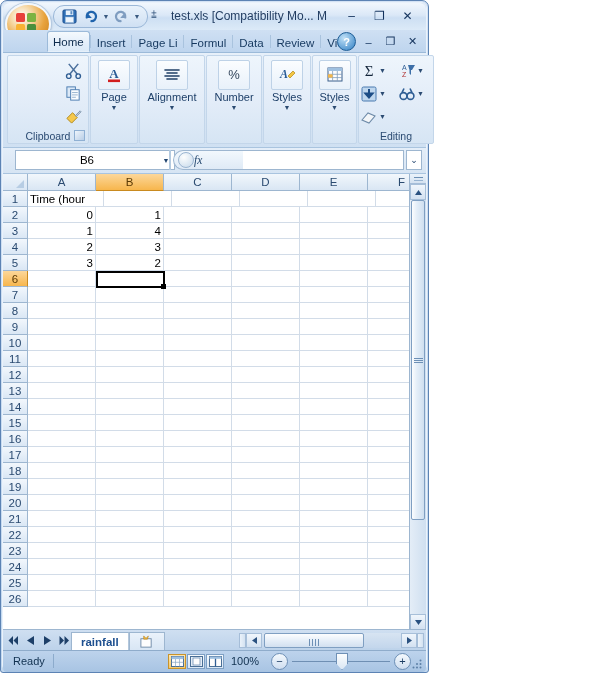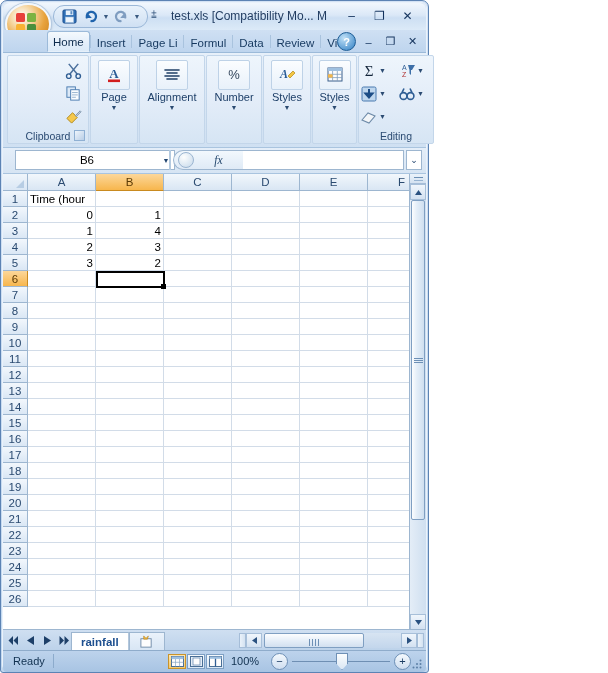--- a/index.html
+++ b/index.html
@@ -90,21 +90,21 @@
   .namebox{position:absolute;left:12px;top:2px;width:160px;height:20px;background:#fff;
         border:1px solid #9db6d0;box-sizing:border-box;display:flex;align-items:center;}
   .namebox-txt{flex:1;text-align:center;font-size:11.5px;color:#000;}
   .namebox-car{width:16px;font-size:7px;color:#22456f;text-align:center;cursor:pointer;}
   .fsep{position:absolute;left:166px;top:2px;width:2px;height:20px;background:#b4cae0;}
   .fbtns{position:absolute;left:170px;top:2px;width:70px;height:20px;
         background:linear-gradient(180deg,#f2f8fd,#dfeaf6);border:1px solid #9db6d0;
         border-right:none;box-sizing:border-box;border-radius:10px 0 0 10px;display:flex;align-items:center;}
   .fx-circ{width:14px;height:14px;border-radius:50%;margin-left:4px;
         background:radial-gradient(circle at 35% 30%,#fdfefe,#c5d8ea);border:1px solid #9bb5d1;}
-  .fx{flex:1;text-align:center;font-size:11.5px;font-style:italic;color:#26496f;font-family:Liberation Serif, serif;cursor:pointer;}
+  .fx{flex:1;font-size:11.5px;font-style:italic;color:#26496f;font-family:Liberation Serif, serif;cursor:pointer;}
   .finput{position:absolute;left:240px;top:2px;right:22px;height:20px;background:#fff;
         border:1px solid #9db6d0;border-left:none;box-sizing:border-box;font-size:11.5px;padding:2px 3px;color:#000;}
   .fexp{position:absolute;right:4px;top:2px;width:16px;height:20px;background:#fff;
         border:1px solid #9db6d0;box-sizing:border-box;display:flex;align-items:center;justify-content:center;
         font-size:9px;color:#22456f;cursor:pointer;}
 
   
   .gridwrap{position:absolute;left:2px;top:172px;width:423px;height:456px;background:#fff;
         border-top:1px solid #a9c4df;overflow:hidden;}
   .colhdr{position:absolute;left:0;top:0;height:17px;display:flex;}
@@ -480,21 +480,21 @@
         <div class="rh">20</div>
         <div class="rh">21</div>
         <div class="rh">22</div>
         <div class="rh">23</div>
         <div class="rh">24</div>
         <div class="rh">25</div>
         <div class="rh">26</div>
       </div>
     <div class="cells" id="cells">
         <div class="crow">
-          <div class="cell" style="width: 68px;">Time (hour</div>
+          <div class="cell" style="width: 76px;">Time (hour</div>
           <div class="cell" style="width: 68px;"></div>
           <div class="cell" style="width: 68px;"></div>
           <div class="cell" style="width: 68px;"></div>
           <div class="cell" style="width: 68px;"></div>
           <div class="cell" style="width: 68px;"></div>
         </div>
         <div class="crow">
           <div class="cell r" style="width: 68px;">0</div>
           <div class="cell r" style="width: 68px;">1</div>
           <div class="cell" style="width: 68px;"></div>

